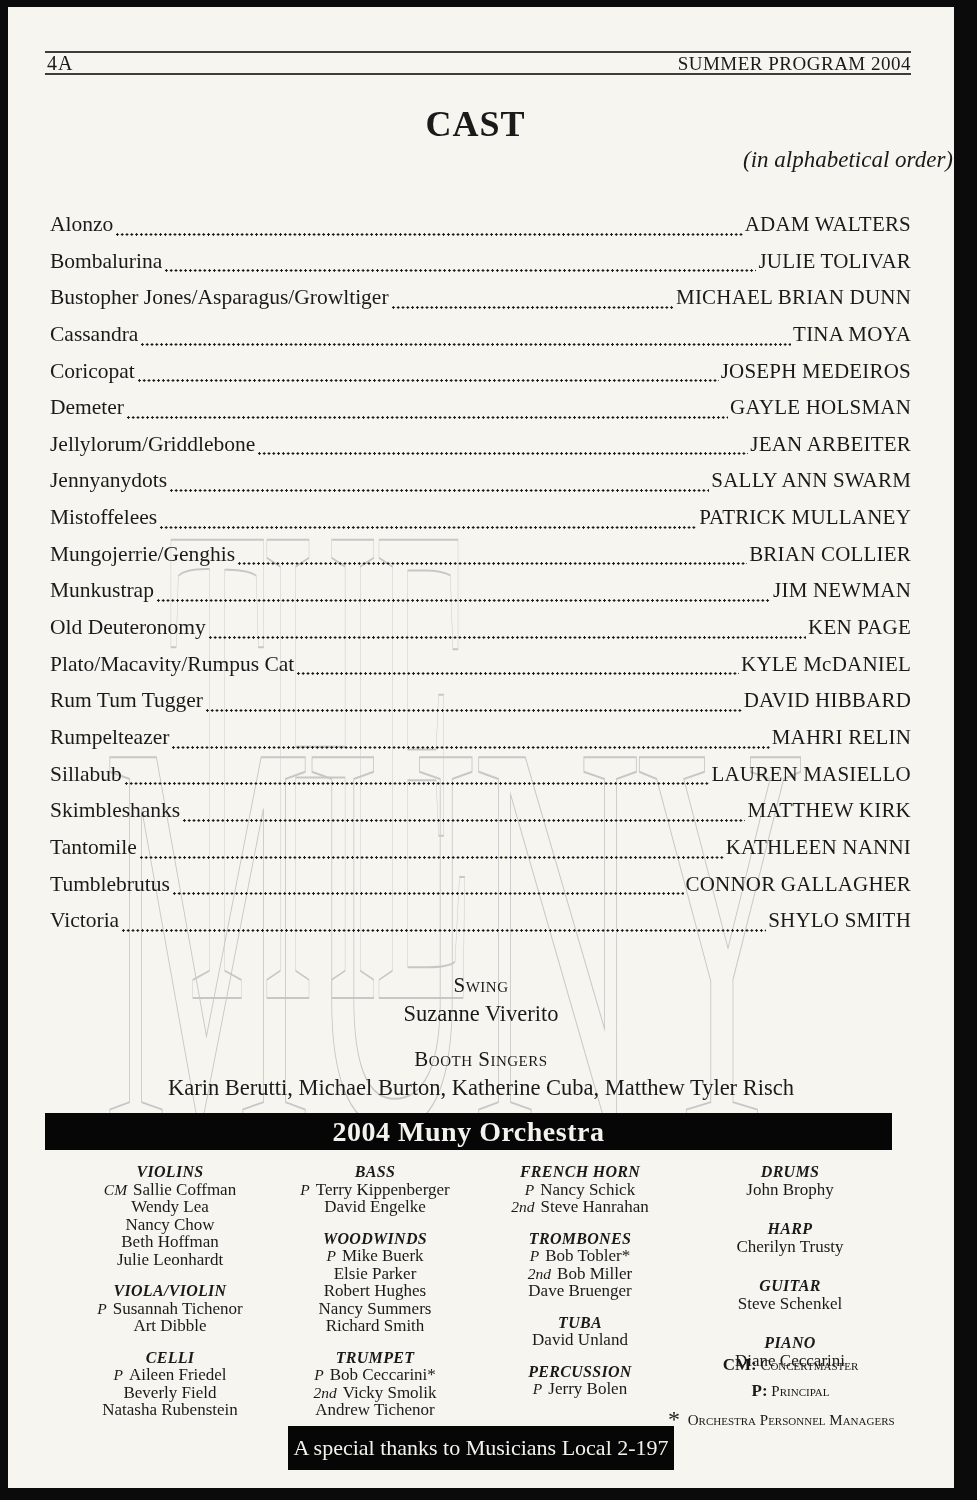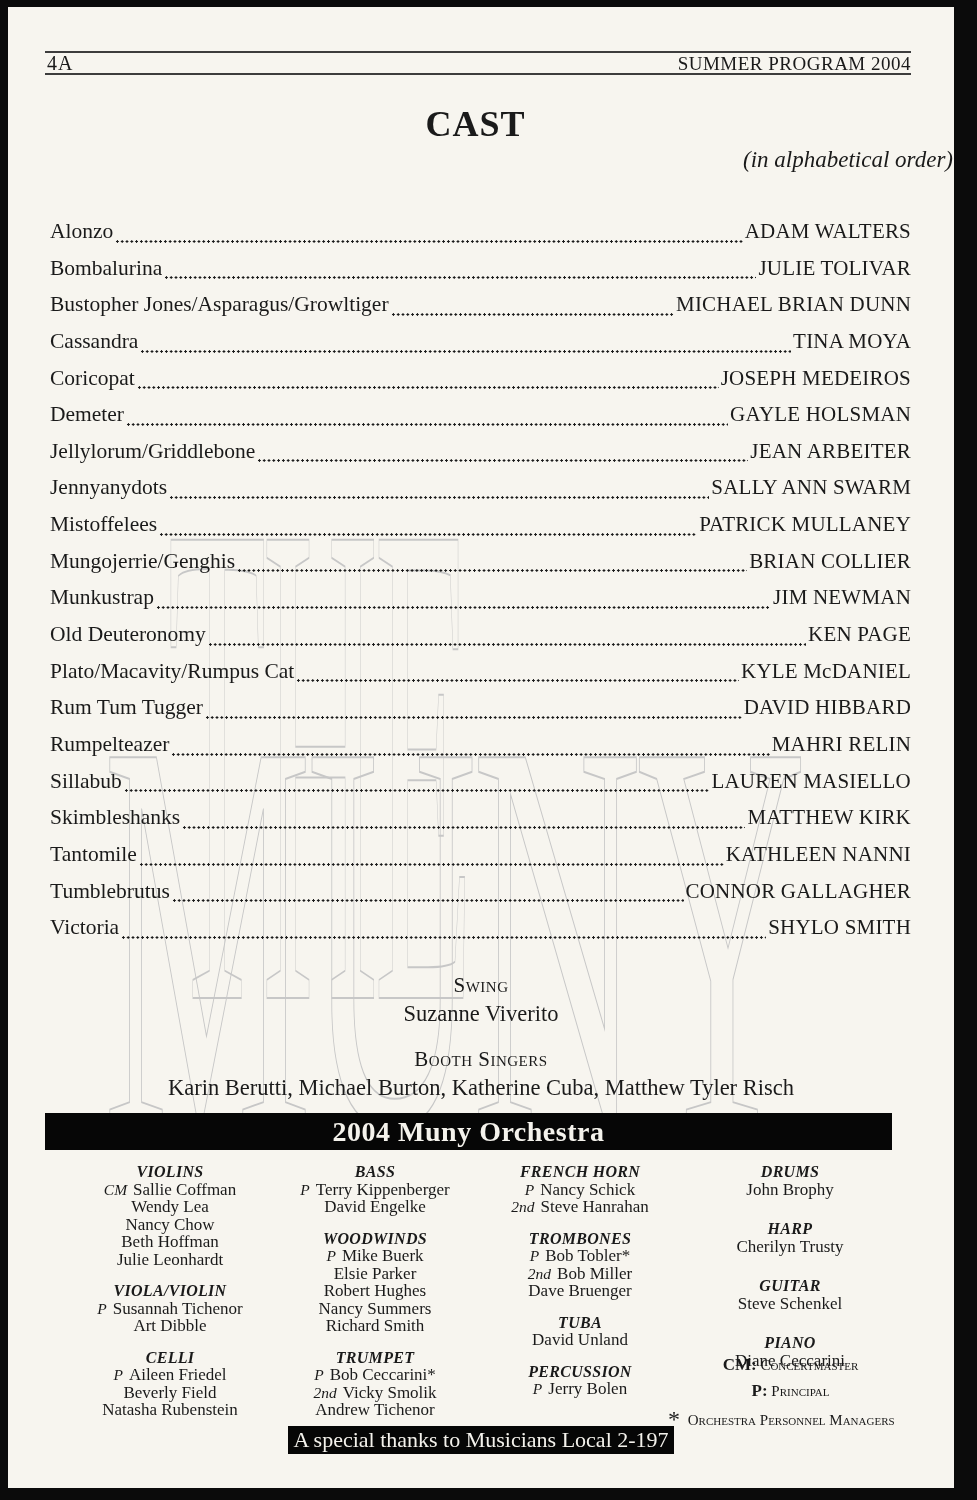--- a/index.html
+++ b/index.html
@@ -20,21 +20,21 @@
   .rule-b{top:66px;height:2px;}
   .folio{position:absolute;left:39px;top:45px;font-size:20px;letter-spacing:1px;}
   .program{position:absolute;right:43px;top:46px;font-size:19px;letter-spacing:0.5px;}
 
   .cast-title{position:absolute;left:0;right:11px;top:96px;text-align:center;
               font-size:36px;font-weight:bold;letter-spacing:1px;}
   .cast-sub{position:absolute;left:0;right:1px;top:140px;text-align:right;
             font-size:23px;font-style:italic;}
 
   
-  .cast-list{position:absolute;left:42px;top:199px;width:861px;margin-top:7px;}
+  .cast-list{position:absolute;left:42px;top:199px;width:861px;}
   .cast-row{display:flex;height:36.65px;line-height:36.6px;white-space:nowrap;}
   .role{font-size:21.5px;}
   .actor{font-size:21px;letter-spacing:0.2px;}
   .leader{flex:1;align-self:flex-end;height:3px;margin:0 2px 7px 2px;
           background-image:radial-gradient(circle,#1a1a1a 1.05px,rgba(0,0,0,0) 1.4px);
           background-size:4.8px 3px;background-repeat:repeat-x;background-position:left center;}
 
   .center-block{position:absolute;left:0;right:0;text-align:center;}
   .sc-head{font-variant:small-caps;font-weight:normal;font-size:21px;letter-spacing:0.5px;}
   .plain-line{font-size:22.5px;margin-top:3px;}
@@ -56,21 +56,21 @@
   .orch-header{font-size:16px;font-weight:bold;font-style:italic;letter-spacing:0.3px;line-height:17.5px;}
   .orch-member{font-size:17px;line-height:17.5px;white-space:nowrap;}
   .prefix{font-style:italic;font-size:15.5px;margin-right:6px;}
 
   .notes{position:absolute;left:660px;top:1345px;width:245px;}
   .note-line{text-align:center;font-variant:small-caps;font-size:15px;line-height:26px;}
   .note-label{font-weight:bold;font-size:17px;}
   .star-line{margin-top:8px;text-align:left;font-variant:small-caps;font-size:15px;}
   .star-sym{font-size:24px;line-height:10px;vertical-align:-2px;margin-right:4px;}
 
-  .thanks{position:absolute;left:280px;top:1419px;width:386px;height:28px;background:#060606;
+  .thanks{position:absolute;left:280px;top:1419px;width:386px;height:44px;background:#060606;
           display:flex;align-items:center;justify-content:center;}
   .thanks span{color:#f4f2ec;font-size:22px;}
 </style>
 </head>
 <body>
 
 <div class="canvas">
   <div class="page">
 
     <div class="wm wm1">THE</div>

